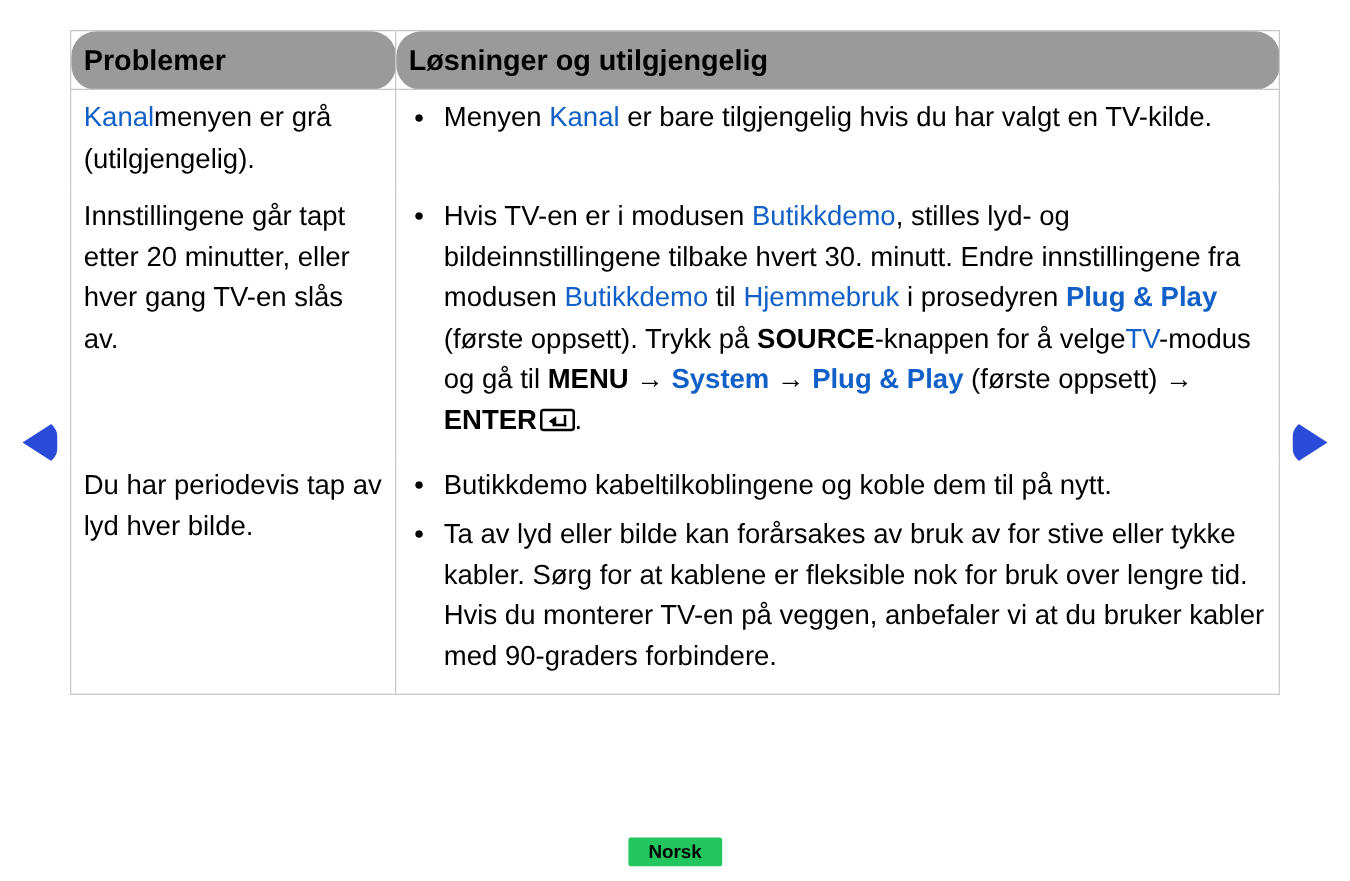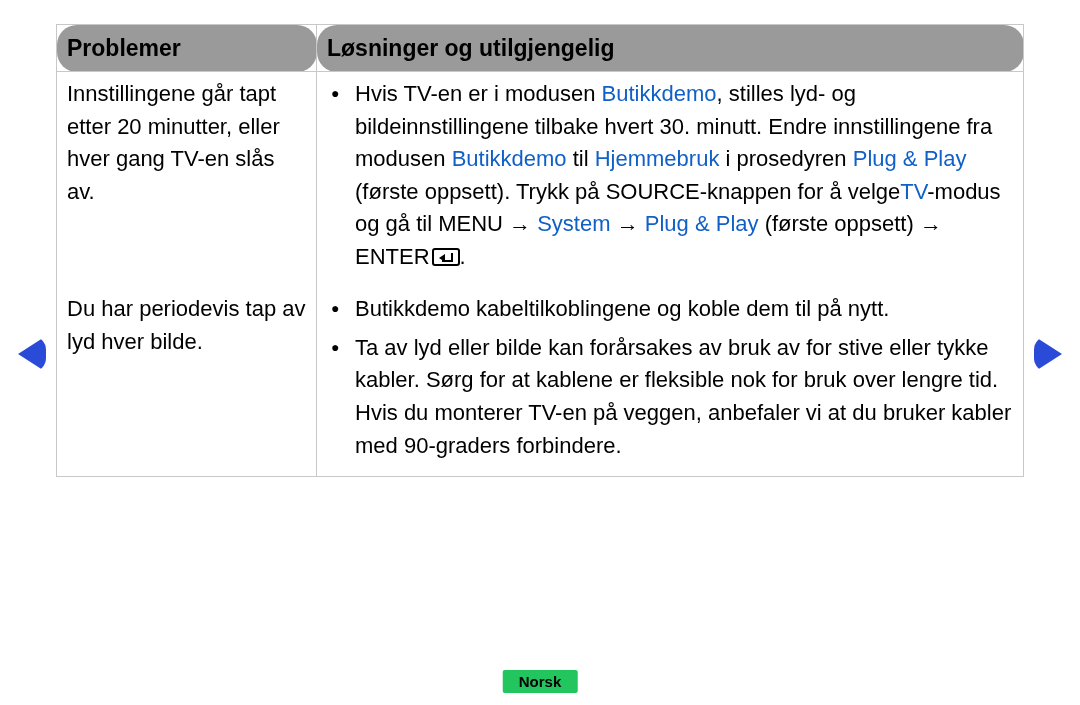--- a/index.html
+++ b/index.html
@@ -38,21 +38,21 @@
       border-right: 1px solid #c8c8c8;
       border-top: none;
       border-bottom: none;
       color: #000;
     }
     table.doc tr:last-child td {
       border-bottom: 1px solid #c8c8c8;
     }
     .col-problems { width: 260px; }
     .kw { color: #1160c7; }
-    .bold { font-weight: normal; }
+    .bold { font-weight: bold; }
     ul.bull { list-style: none; margin: 0; padding: 0; }
     ul.bull > li {
       position: relative;
       padding-left: 28px;
       margin-bottom: 6px;
     }
     ul.bull > li::before {
       content: "●";
       position: absolute;
       left: 4px;
@@ -121,20 +121,28 @@
 <div class="page">
   <table class="doc">
     <thead>
       <tr>
         <th class="col-problems">Problemer</th>
         <th>Løsninger og utilgjengelig</th>
       </tr>
     </thead>
     <tbody id="tbody">
         <tr>
+          <td class="col-problems"><span class="kw">Kanal</span><span>menyen er grå (utilgjengelig).</span></td>
+          <td>
+            <ul class="bull">
+              <li><span>Menyen </span><span class="kw">Kanal</span><span> er bare tilgjengelig hvis du har valgt en TV-kilde.</span></li>
+            </ul>
+          </td>
+        </tr>
+        <tr>
           <td class="col-problems"><span>Innstillingene går tapt etter 20 minutter, eller hver gang TV-en slås av.</span></td>
           <td>
             <ul class="bull">
               <li><span>Hvis TV-en er i modusen </span><span class="kw">Butikkdemo</span><span>, stilles lyd- og bildeinnstillingene tilbake hvert 30. minutt. Endre innstillingene fra modusen </span><span class="kw">Butikkdemo</span><span> til </span><span class="kw">Hjemmebruk</span><span> i prosedyren </span><span class="kw bold">Plug &amp; Play</span><span> (første oppsett). Trykk på </span><span class="bold">SOURCE</span><span>-knappen for å velge</span><span class="kw">TV</span><span>-modus og gå til </span><span class="bold">MENU</span><span> → </span><span class="kw bold">System</span><span> → </span><span class="kw bold">Plug &amp; Play</span><span> (første oppsett) → </span><span class="bold">ENTER</span><span class="enter-icon"></span><span>.</span></li>
             </ul>
           </td>
         </tr>
         <tr>
           <td class="col-problems"><span>Du har periodevis tap av lyd hver bilde.</span></td>
           <td>

